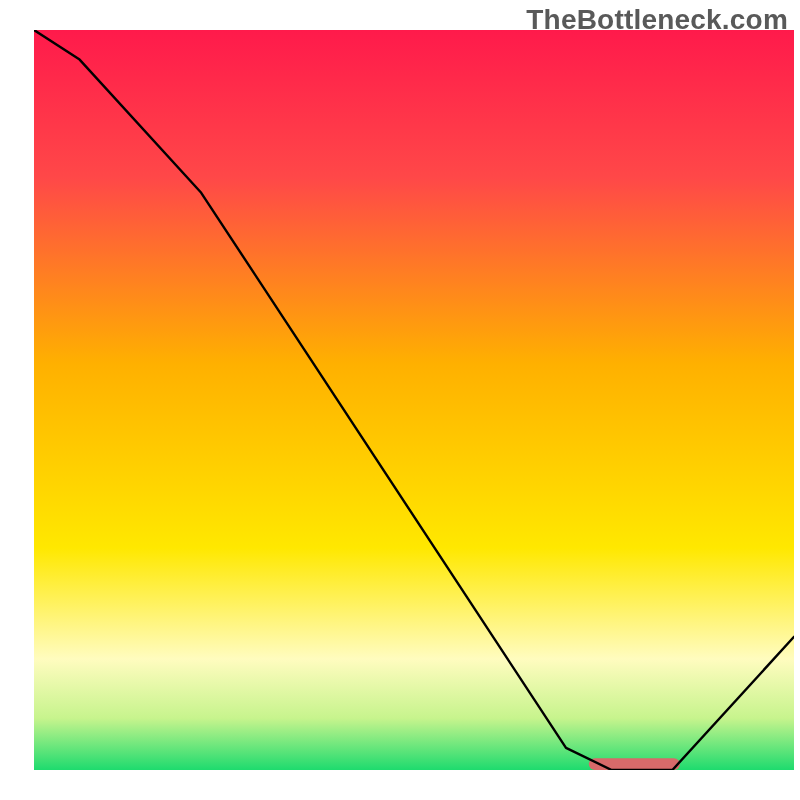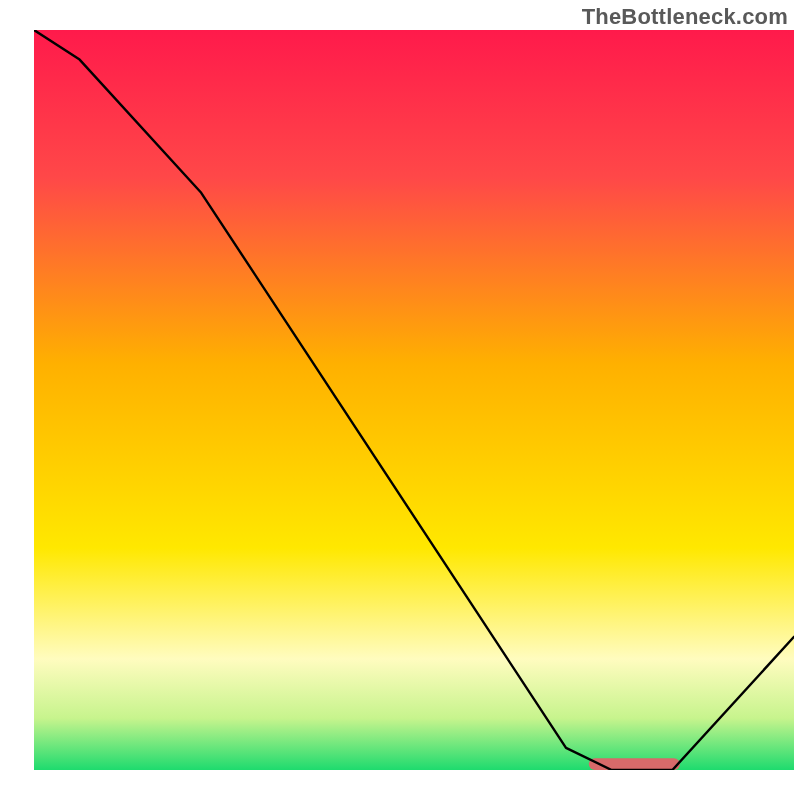--- a/index.html
+++ b/index.html
@@ -13,21 +13,21 @@
   }
   .frame {
     position: relative;
     width: 800px;
     height: 800px;
   }
   .watermark {
     position: absolute;
     top: 4px;
     right: 12px;
-    font-size: 22px;
+    font-size: 28px;
     font-weight: 600;
     color: #595959;
     letter-spacing: 0.2px;
   }
   .plot-wrap {
     position: absolute;
     left: 34px;
     top: 30px;
     right: 6px;
     bottom: 30px;

